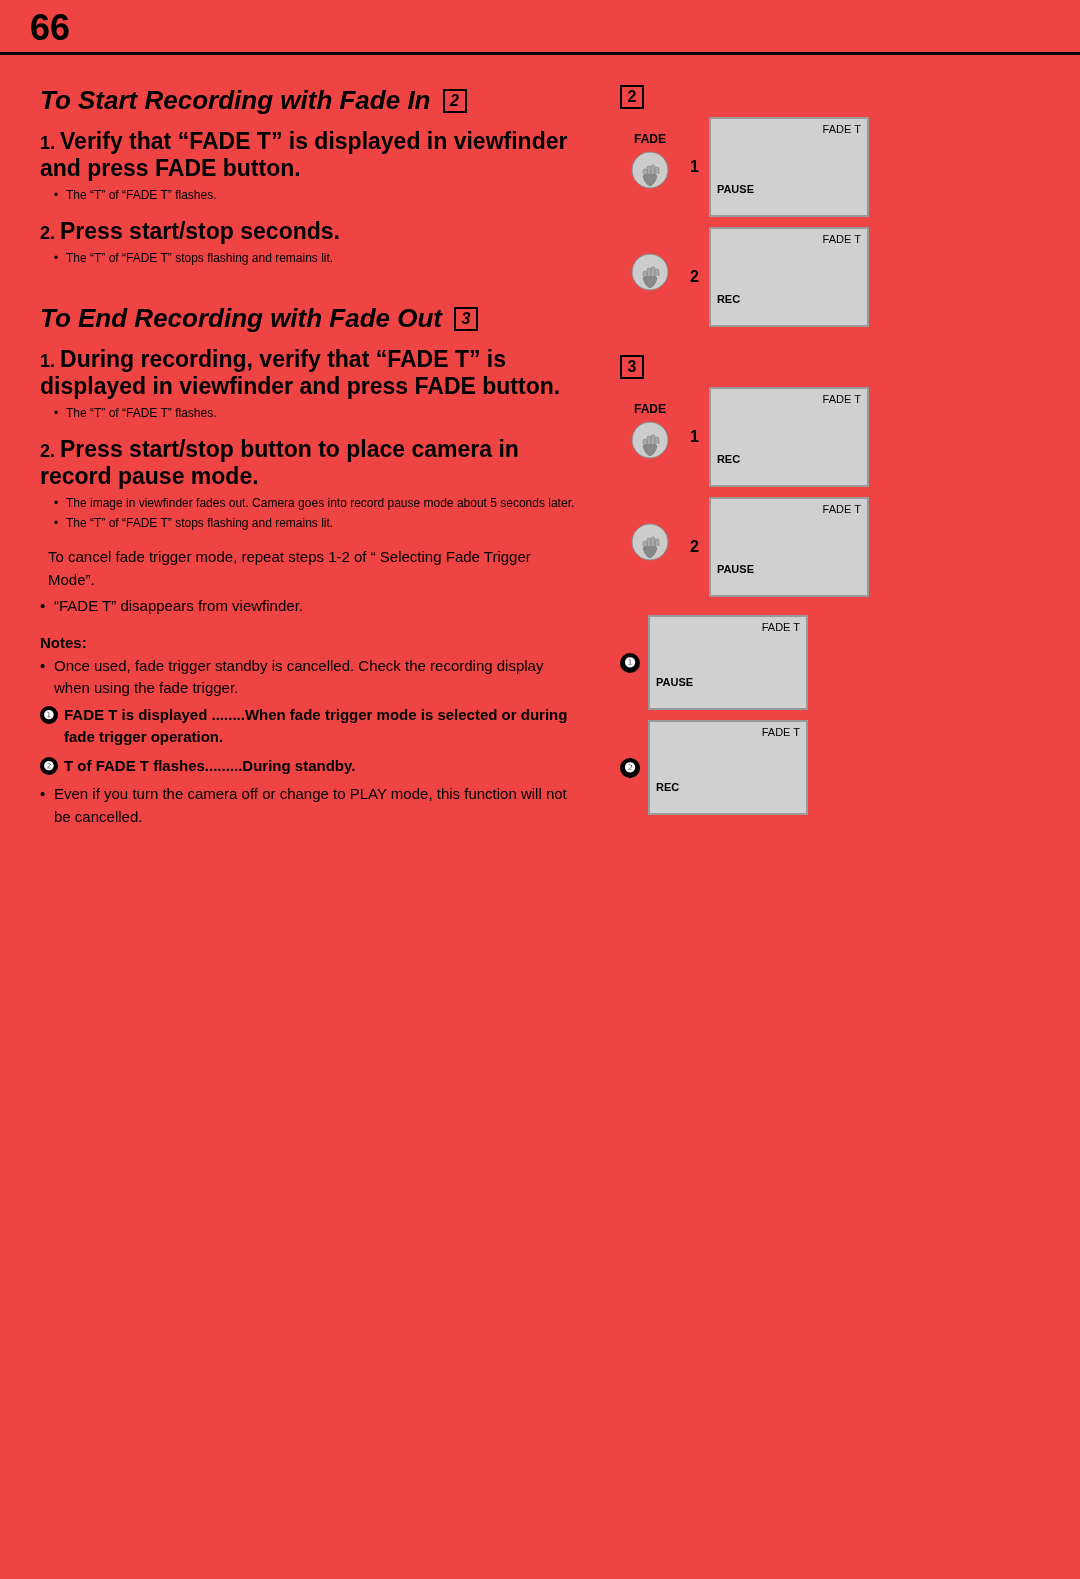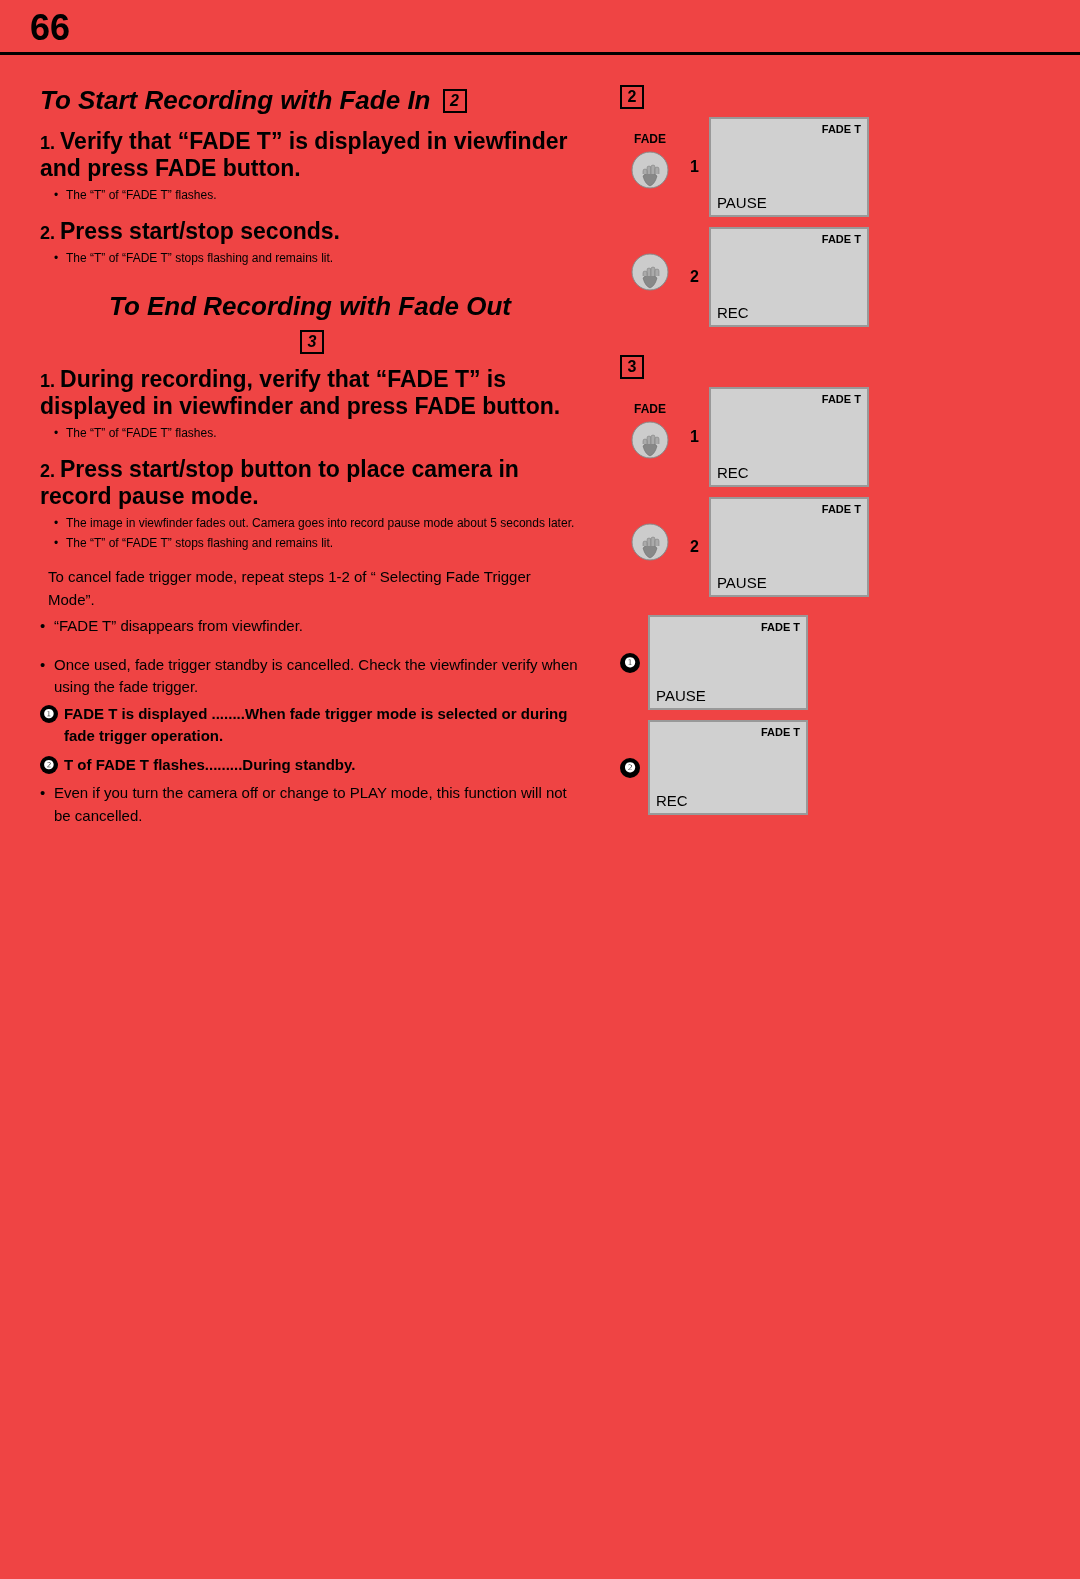--- a/index.html
+++ b/index.html
@@ -163,29 +163,29 @@
       border: 2px solid #999;
       background: #d0d0d0;
       position: relative;
       flex-shrink: 0;
     }
     .screen-text-top {
       position: absolute;
       top: 4px;
       right: 6px;
       font-size: 11px;
-      font-weight: bold;
+      font-weight: normal;
       color: #000;
     }
     .screen-text-bottom {
       position: absolute;
-      bottom: 4px;
+      bottom: 20px;
       left: 6px;
-      font-size: 15px;
-      font-weight: normal;
+      font-size: 11px;
+      font-weight: bold;
       color: #000;
     }
     .section-box-right {
       display: inline-flex;
       align-items: center;
       justify-content: center;
       width: 24px;
       height: 24px;
       border: 2px solid #000;
       font-size: 16px;
@@ -240,21 +240,21 @@
 
       <div class="step">
         <div class="step-num">
           <span>2.</span>&nbsp;<span class="step-title">Press start/stop seconds.</span>
         </div>
         <div class="bullet">
           <p>The “T” of “FADE T” stops flashing and remains lit.</p>
         </div>
       </div>
 
-      <div class="section-title" style="margin-top:24px;flex-direction:column;">
+      <div class="section-title" style="margin-top:36px;">
         <span>To End Recording with Fade Out</span>
         <span class="section-box">3</span>
       </div>
 
       <div class="step">
         <div class="step-num">
           <span>1.</span>&nbsp;<span class="step-title">During recording, verify that “FADE T” is displayed in viewfinder and press FADE button.</span>
         </div>
         <div class="bullet">
           <p>The “T” of “FADE T” flashes.</p>
@@ -273,21 +273,22 @@
 
       <div style="font-size:15px; margin-top:12px; line-height:1.5;margin-left:8px;">
         <span>To cancel fade trigger mode, repeat steps 1-2 of “ Selecting Fade Trigger Mode”.</span>
       </div>
       <div style="font-size:15px; margin-top:4px; line-height:1.5; padding-left:14px; position:relative;">
         <span style="position:absolute;left:0;">•</span>
         <span>“FADE T” disappears from viewfinder.</span>
       </div>
 
       <div class="notes-section">
-        <div class="note-item">Once used, fade trigger standby is cancelled. Check the viewfinder verify when using the fade trigger.</div>
+        <div class="notes-title">Notes:</div>
+        <div class="note-item">Once used, fade trigger standby is cancelled. Check the recording display when using the fade trigger.</div>
 
         <div class="note-numbered">
           <span class="circle-num">❶</span>
           <span><span class="note-bold">FADE T is displayed ........When fade trigger mode is selected or during fade trigger operation.</span></span>
         </div>
         <div class="note-numbered">
           <span class="circle-num">❷</span>
           <span><span class="note-bold">T of FADE T flashes.........During standby.</span></span>
         </div>
 

